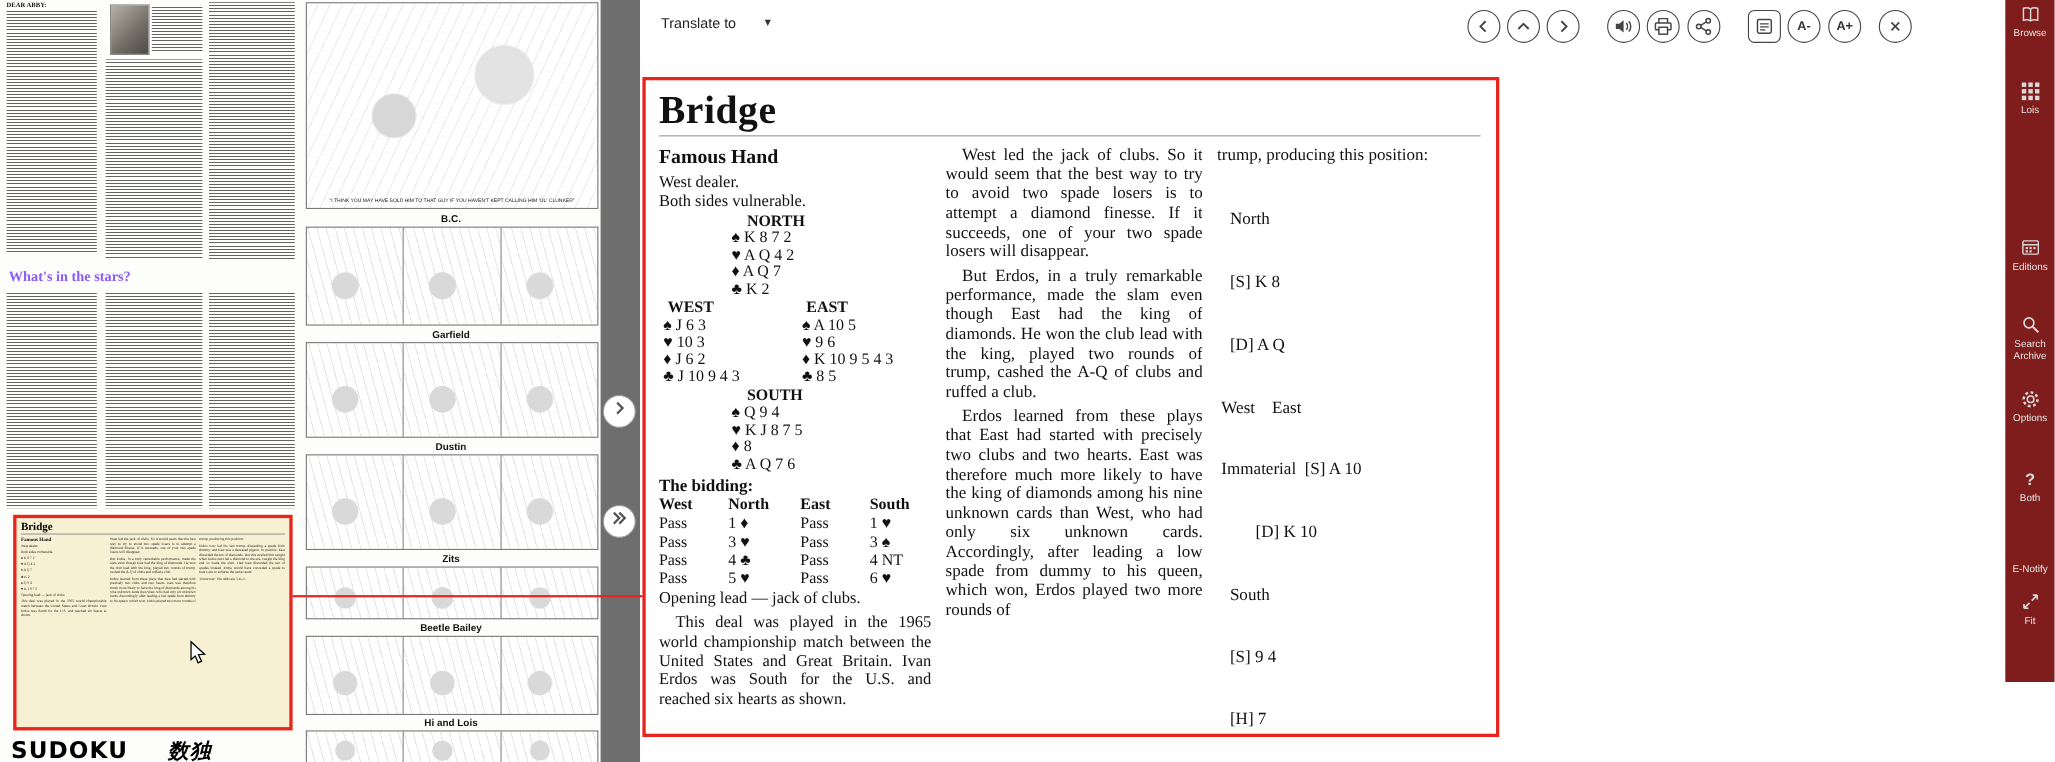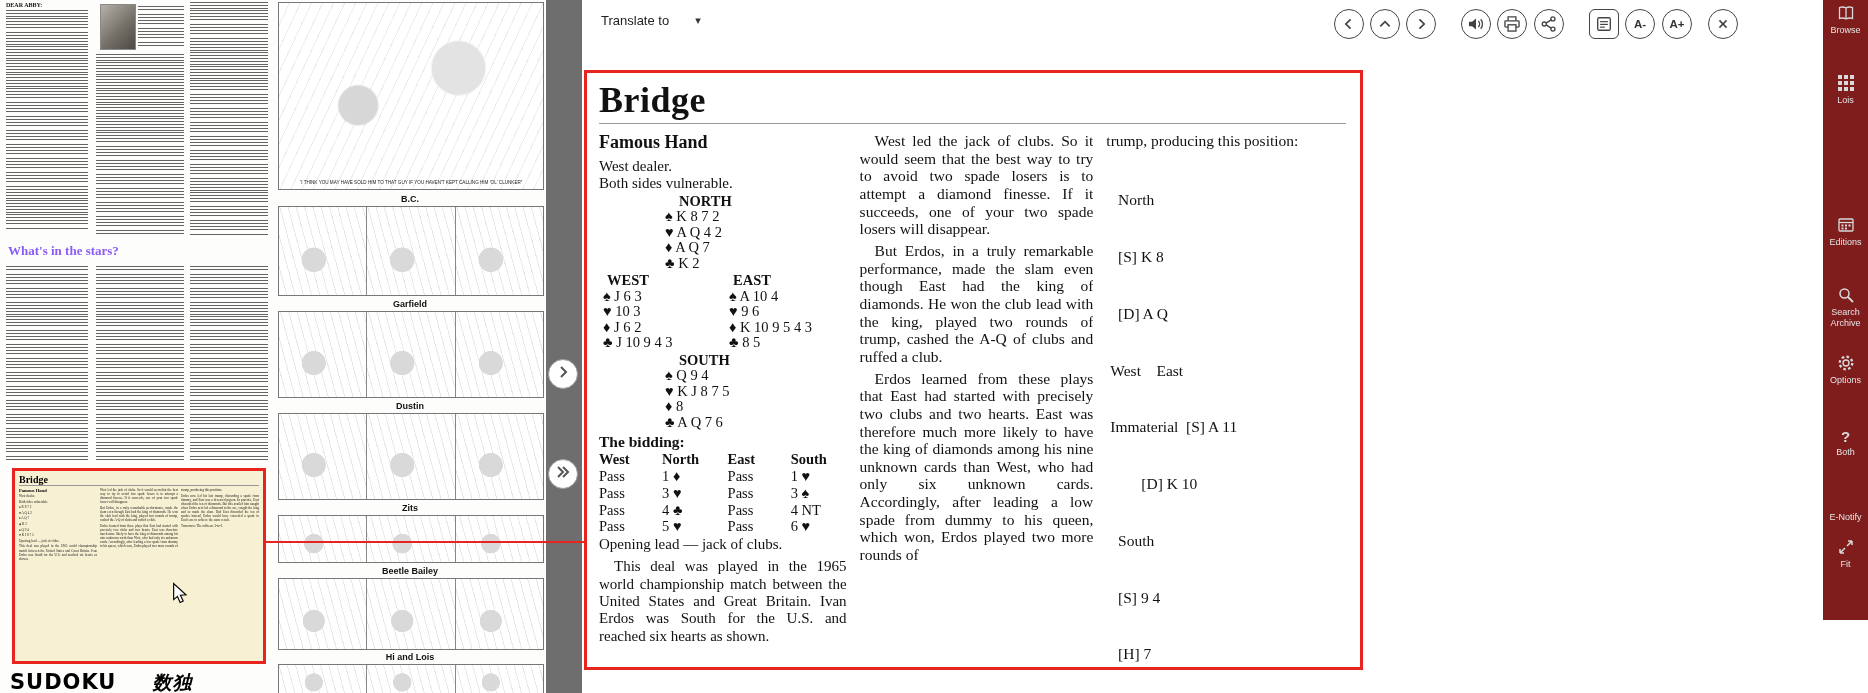--- a/index.html
+++ b/index.html
@@ -306,21 +306,21 @@
           <div class="we-row">
             <div class="hand-west">
               <div class="hlabel">WEST</div>
               <div class="hline">♠ J 6 3</div>
               <div class="hline">♥ 10 3</div>
               <div class="hline">♦ J 6 2</div>
               <div class="hline">♣ J 10 9 4 3</div>
             </div>
             <div class="hand-east">
               <div class="hlabel">EAST</div>
-              <div class="hline">♠ A 10 4</div>
+              <div class="hline">♠ A 10 5</div>
               <div class="hline">♥ 9 6</div>
               <div class="hline">♦ K 10 9 5 4 3</div>
               <div class="hline">♣ 8 5</div>
             </div>
           </div>
 
           <div class="hand-block">
             <div class="hlabel">SOUTH</div>
             <div class="hline">♠ Q 9 4</div>
             <div class="hline">♥ K J 8 7 5</div>
@@ -361,21 +361,21 @@
           <p class="para indent">Erdos learned from these plays that East had started with precisely two clubs and two hearts. East was therefore much more likely to have the king of diamonds among his nine unknown cards than West, who had only six unknown cards. Accordingly, after leading a low spade from dummy to his queen, which won, Erdos played two more rounds of</p>
         </section>
 
         <section class="col col3">
           <p class="para">trump, producing this position:</p>
           <div class="position">
             <div>  North</div>
             <div>  [S] K 8</div>
             <div>  [D] A Q</div>
             <div>West    East</div>
-            <div>Immaterial  [S] A 11</div>
+            <div>Immaterial  [S] A 10</div>
             <div>        [D] K 10</div>
             <div>  South</div>
             <div>  [S] 9 4</div>
             <div>  [H] 7</div>
             
           </div>
 
         </section>
 
       </div>

